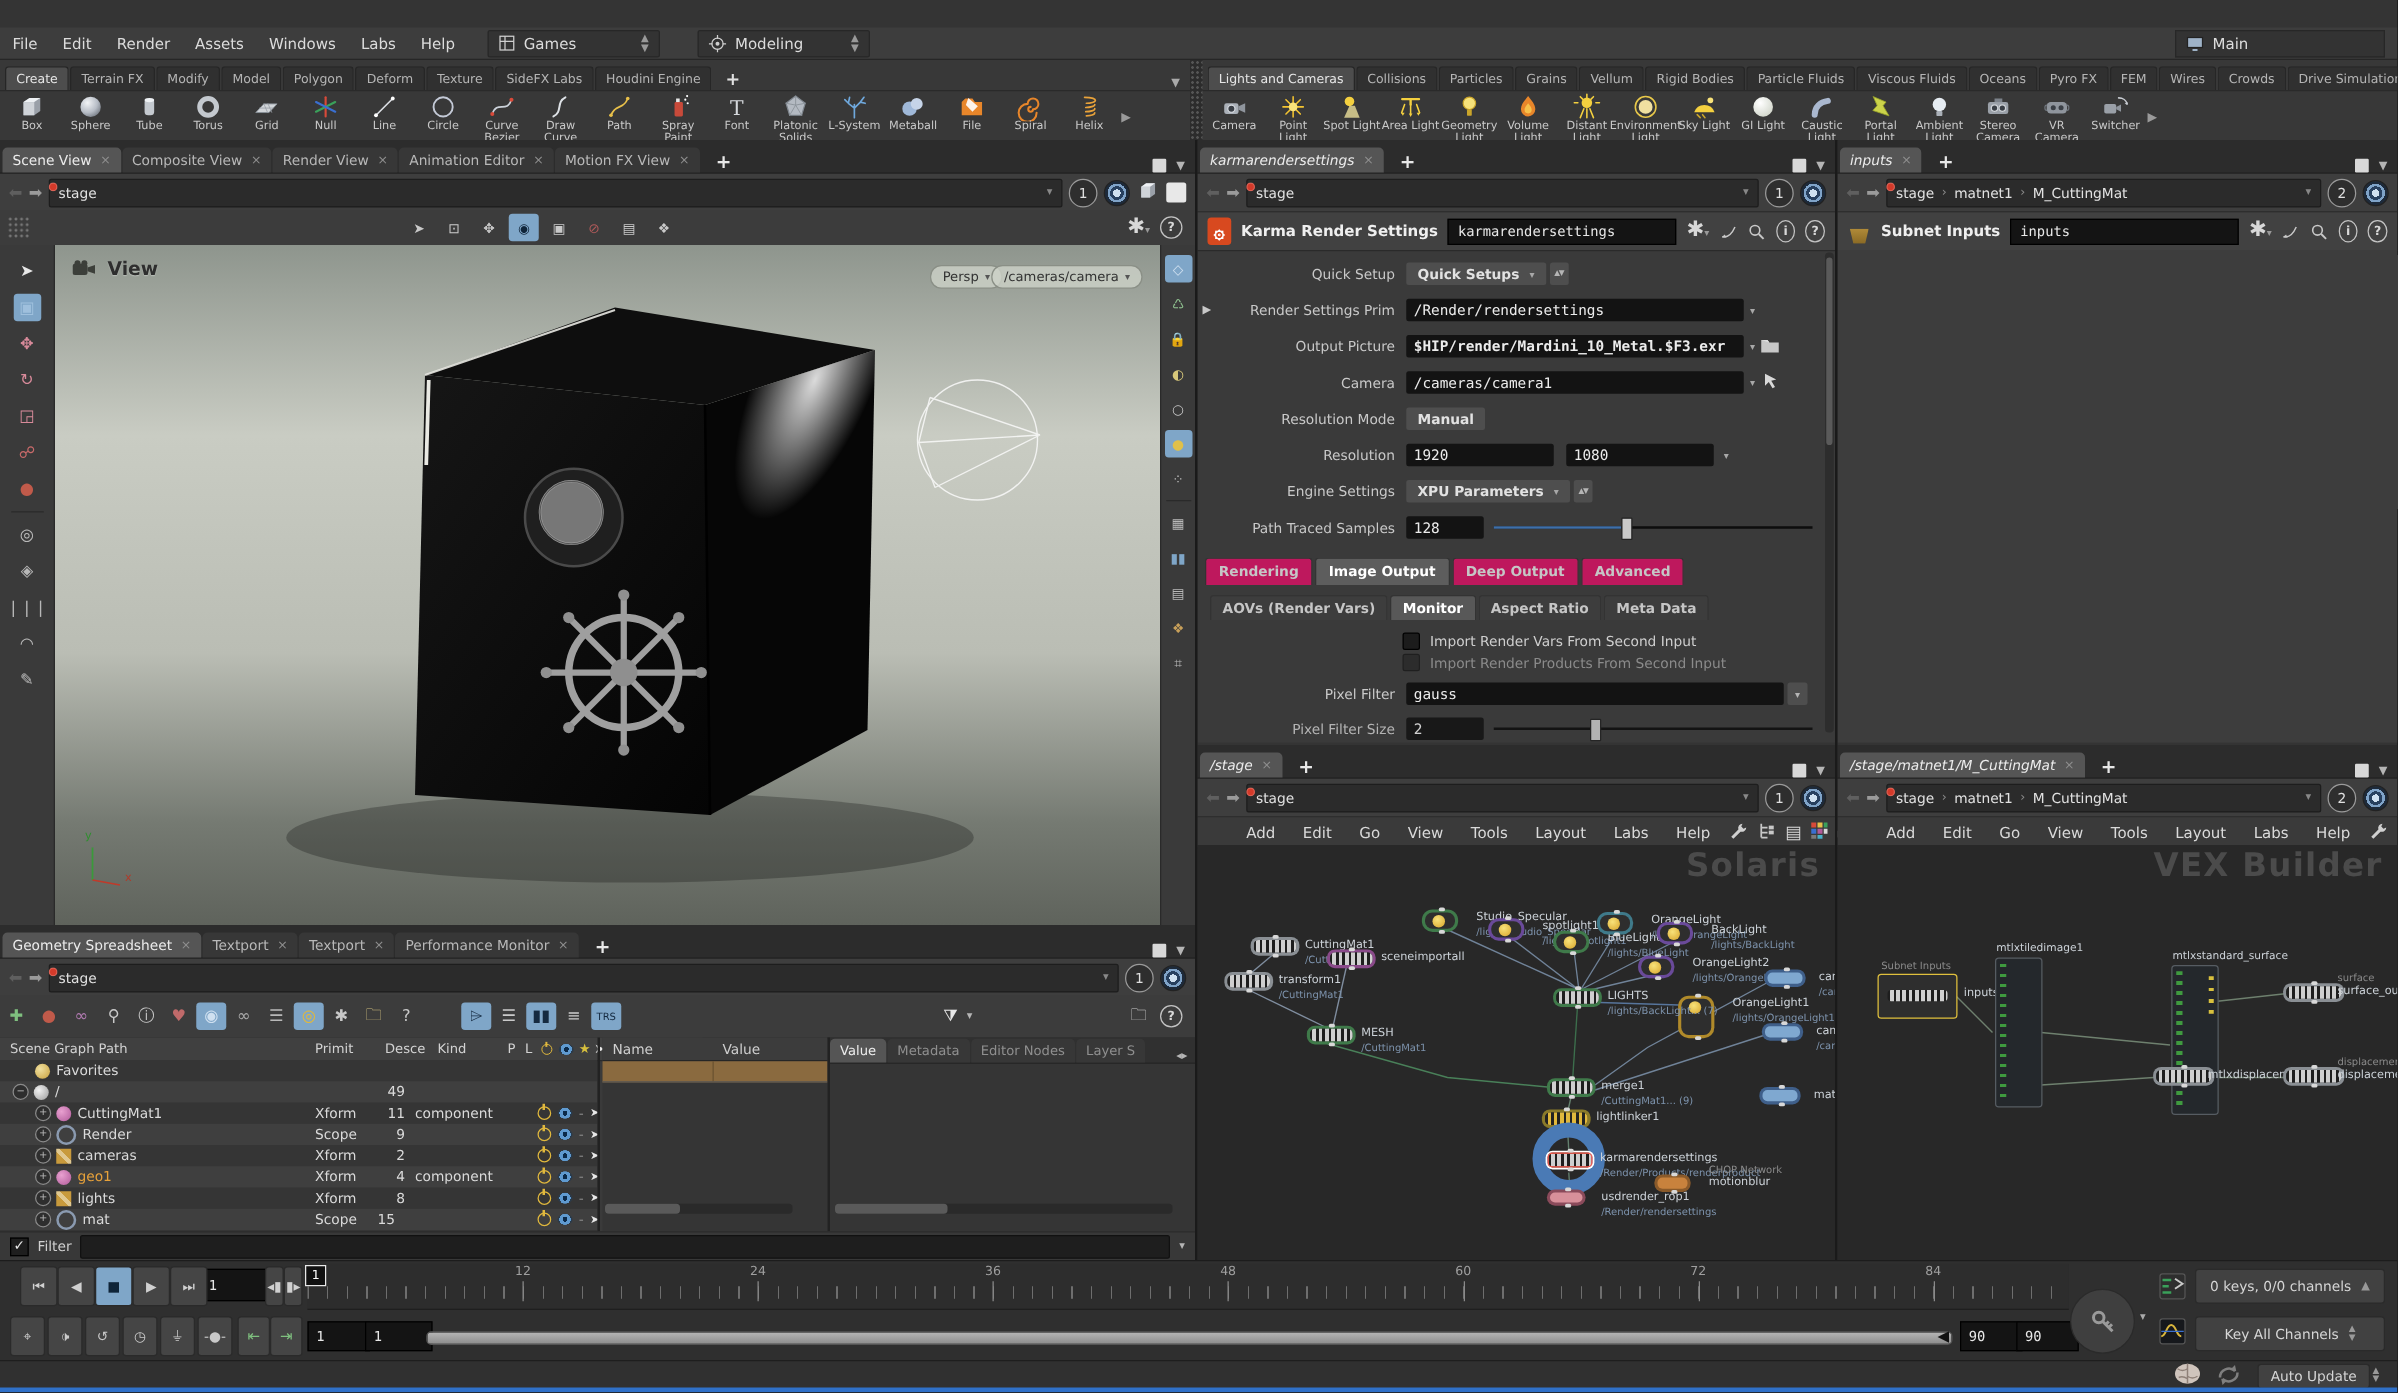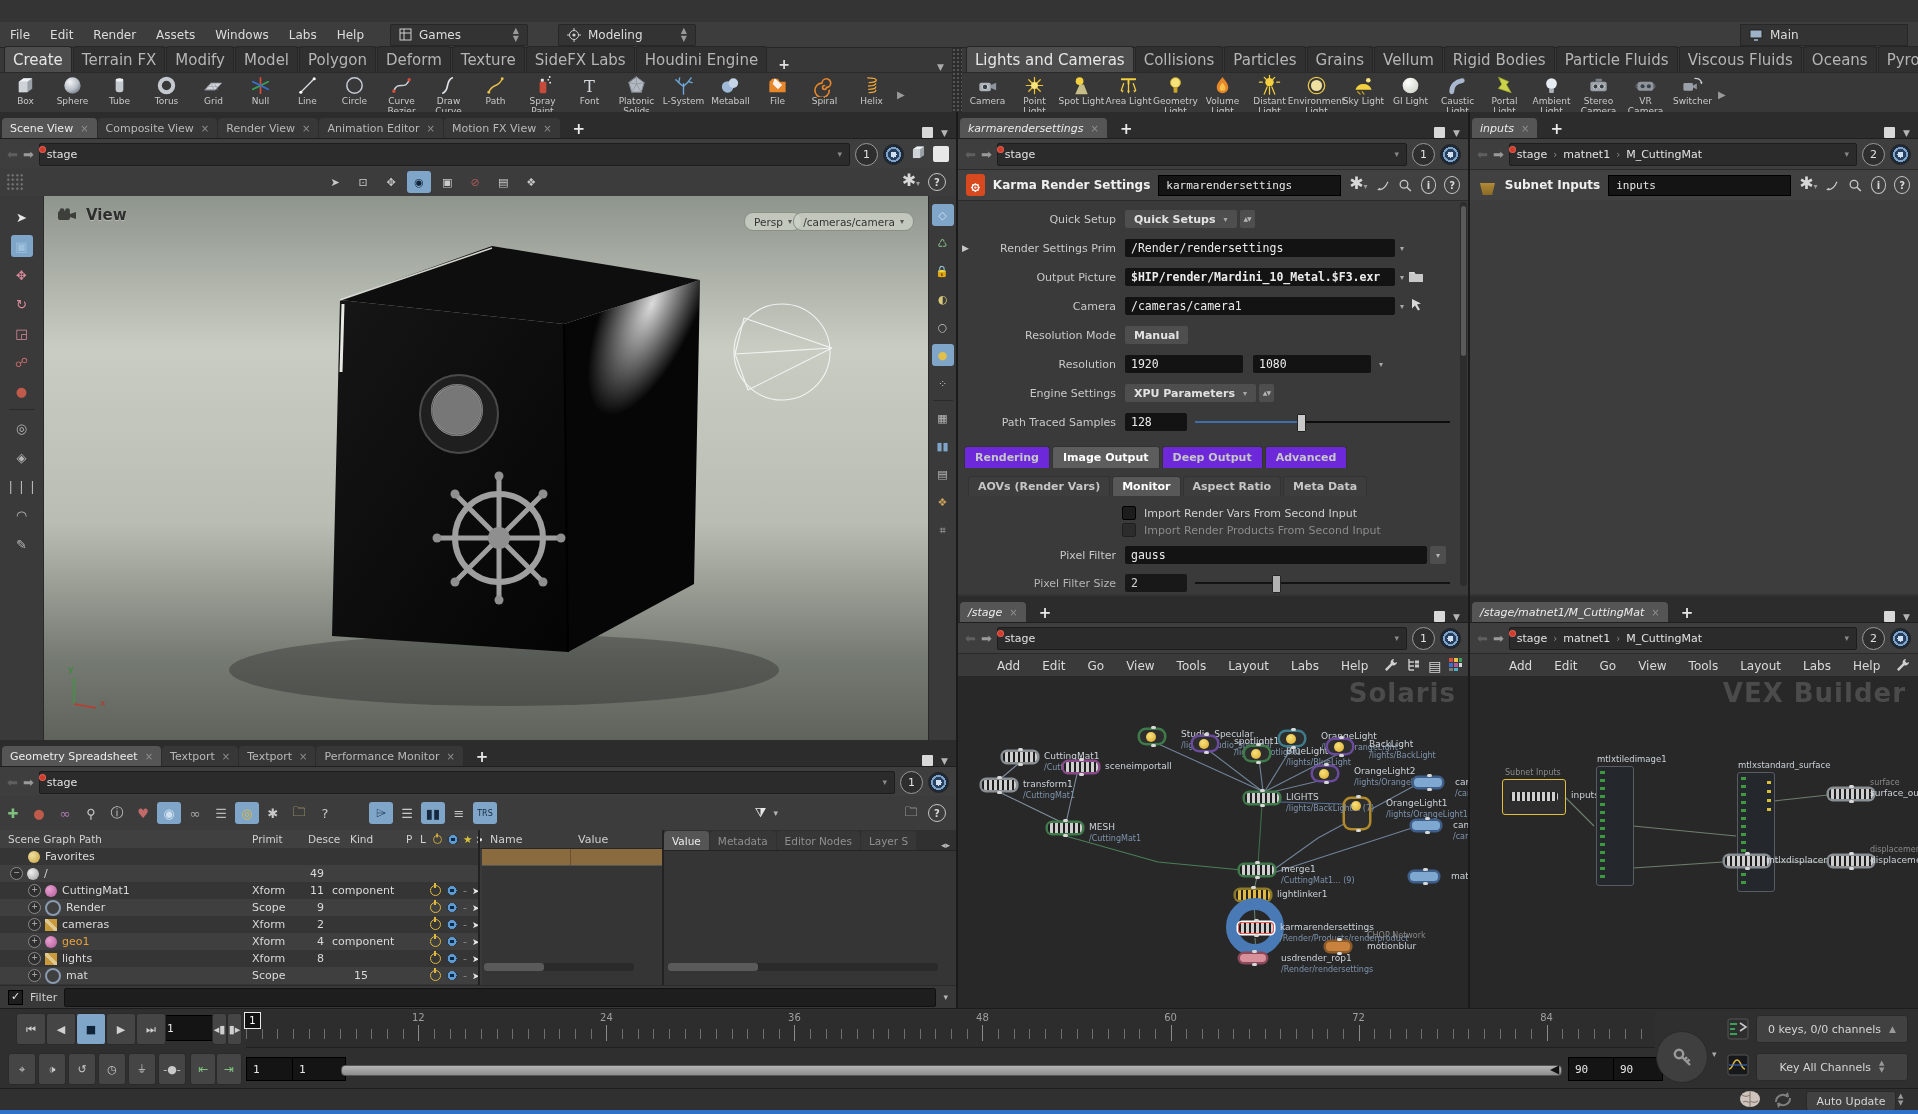--- a/index.html
+++ b/index.html
@@ -14,21 +14,21 @@
   #menubar{left:0;top:22px;width:1918px;height:26px;background:#3d3d3d;border-bottom:1px solid #262626;display:flex;align-items:center;padding:0 10px;box-sizing:border-box;font-size:12px;color:#dcdcdc}
   #menu-items{display:flex;gap:20px;margin-right:26px}
   .menu-item{cursor:default}
   .mdrop{display:flex;align-items:center;gap:7px;background:#333;border:1px solid #272727;border-radius:2px;height:20px;padding:0 8px;margin-right:30px;min-width:120px}
   .mdrop .stp{margin-left:auto;color:#999;font-size:8px;line-height:8px}
   #desktopbox{margin-left:auto;display:flex;align-items:center;gap:7px;background:#333;border:1px solid #272727;height:20px;padding:0 8px;min-width:150px}
   
   #shelf{left:0;top:48px;width:1918px;height:64px;background:#383838;border-bottom:1px solid #1f1f1f}
   .shelfhalf{position:absolute;top:0;height:64px}
   .shtabs{display:flex;align-items:flex-end;height:24px;border-bottom:1px solid #2a2a2a;padding-left:4px}
-  .shtab{background:#303030;color:#b5b5b5;font-size:15px;padding:4px 8px 3px;margin-right:1px;border-radius:3px 3px 0 0;border:1px solid #262626;border-bottom:none;white-space:nowrap}
+  .shtab{background:#303030;color:#b5b5b5;font-size:10px;padding:4px 8px 3px;margin-right:1px;border-radius:3px 3px 0 0;border:1px solid #262626;border-bottom:none;white-space:nowrap}
   .shtab.active{background:#4d4d4d;color:#e6e6e6}
   .shplus{color:#e0e0e0;font-weight:bold;font-size:14px;padding:0 10px}
   .shcaret{margin-left:auto;color:#aaa;padding-right:8px;font-size:9px}
   .shtools{display:flex;align-items:flex-start;height:40px;padding:1px 2px 0}
   .tool{width:47px;display:flex;flex-direction:column;align-items:center;gap:0;color:#c9c9c9;font-size:9px;text-align:center;line-height:9.5px}
   .tool .ticon{width:23px;height:23px}
   .scrollarr{color:#9a9a9a;align-self:center;font-size:10px;padding:0 2px}
   #shelfdiv{position:absolute;left:952px;top:0;width:10px;height:64px;background:#2c2c2c;background-image:radial-gradient(#555 1px,transparent 1.2px);background-size:4px 4px}
   
   .pane{background:#3a3a3a;box-sizing:border-box}
@@ -66,21 +66,21 @@
   .plantic:before{content:"";position:absolute;left:4px;top:-6px;width:3px;height:10px;background:#5fae4a;transform:rotate(-18deg)}
   .plantic:after{content:"";position:absolute;left:11px;top:-7px;width:3px;height:11px;background:#4a9a3c;transform:rotate(14deg)}
   
   .prow{position:absolute;left:0;height:22px;display:flex;align-items:center;width:100%}
   .plab{width:158px;text-align:right;padding-right:9px;color:#c9c9c9;flex:none;white-space:nowrap}
   .pfield{background:#131313;color:#ececec;height:18px;display:flex;align-items:center;padding:0 6px;border-radius:2px;font-family:"DejaVu Sans Mono",monospace;font-size:11.5px;white-space:nowrap;overflow:hidden}
   .pbtn{background:#4e4e4e;border-radius:2px;height:18px;display:flex;align-items:center;padding:0 9px;color:#e2e2e2;font-weight:bold;gap:8px}
   .ddar{color:#a8a8a8;font-size:8px}
   .stpbtn{background:#4e4e4e;border-radius:2px;height:18px;width:15px;margin-left:3px;display:flex;flex-direction:column;align-items:center;justify-content:center;color:#b5b5b5;font-size:6px;line-height:6px}
   .parmtabs{position:absolute;display:flex;gap:2px}
-  .parmtab{background:#6d28d9;border-radius:3px 3px 0 0;padding:4px 10px;font-weight:bold;color:#c6c6c6;border:1px solid #333;border-bottom:none}
+  .parmtab{background:#be185d;border-radius:3px 3px 0 0;padding:4px 10px;font-weight:bold;color:#c6c6c6;border:1px solid #333;border-bottom:none}
   .parmtab.active{background:#5d5d5d;color:#fff}
   .subtab{background:#3d3d3d;border-radius:3px 3px 0 0;padding:3px 9px;font-weight:bold;color:#c6c6c6;border:1px solid #333;border-bottom:none}
   .subtab.active{background:#585858;color:#fff}
   .chk{width:12px;height:12px;background:#1c1c1c;border:1px solid #000;border-radius:2px;flex:none}
   .slidertrack{height:2px;background:#0d0d0d;position:relative;flex:1;margin:0 8px}
   .sliderfill{position:absolute;left:0;top:0;height:2px;background:#3f6fa8}
   .sliderh{position:absolute;top:-7px;width:7px;height:16px;background:#c9c9c9;border:1px solid #222;border-radius:1px}
   .vscroll{position:absolute;right:1px;width:7px;background:#2d2d2d;border-radius:3px}
   .vthumb{position:absolute;left:1px;width:5px;background:#5a5a5a;border-radius:3px}
   
@@ -914,21 +914,21 @@
             <span class="eye"></span>
             <span style="color: rgb(138, 138, 138);">-</span>
             <span style="color: rgb(232, 232, 232); font-size: 9px;">➤</span>
           </span>
         </div>
         <div class="trow alt" style="top: 119px; padding-left: 28px; box-sizing: border-box;">
           <span class="texp">+</span>
           <span class="tico" style="background: transparent; border: 2px solid rgb(138, 154, 176);"></span>
           <span style="flex: 0 0 auto;">mat</span>
           <span style="position: absolute; width: 52px; text-align: left; left: 252px;">Scope</span>
-          <span style="position: absolute; width: 22px; text-align: right; left: 302px; margin-left: 44px;">15</span>
+          <span style="position: absolute; width: 22px; left: 302px;">15</span>
           <span style="position: absolute; width: 70px; text-align: left; left: 332px;"></span>
           <span style="position: absolute; left: 430px; display: flex; gap: 5px; align-items: center;">
             <span class="pw"></span>
             <span class="eye"></span>
             <span style="color: rgb(138, 138, 138);">-</span>
             <span style="color: rgb(232, 232, 232); font-size: 9px;">➤</span>
           </span>
         </div>
       </div>
     <div class="abs" style="left:478px;top:90px;width:2px;height:155px;background:#222"></div>

